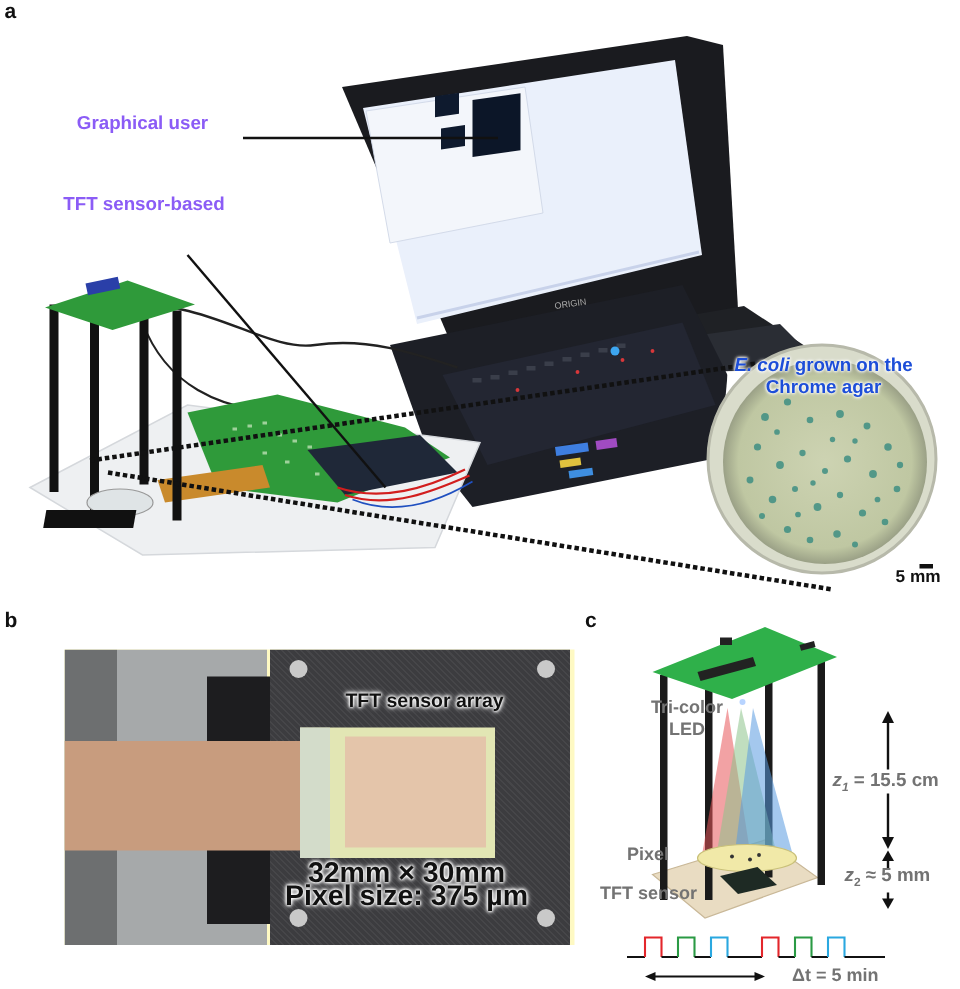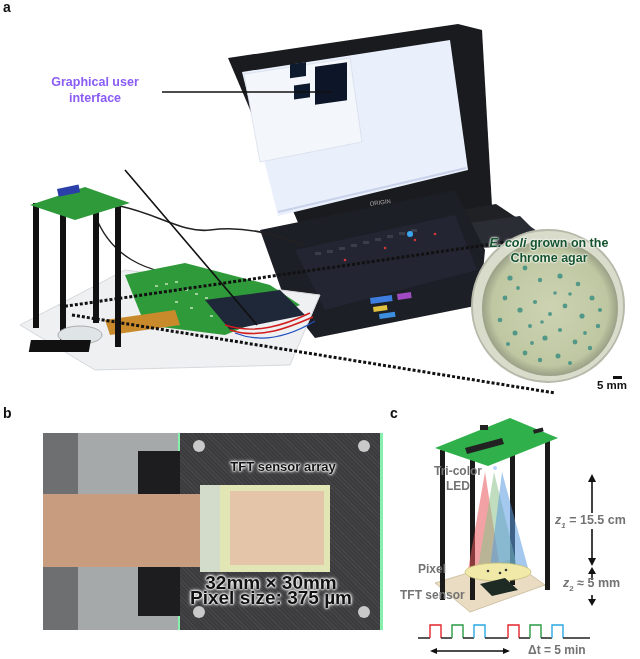--- a/index.html
+++ b/index.html
@@ -1,21 +1,21 @@
 <!DOCTYPE html>
 <html><head>
 <meta charset="utf-8">
 <style>
   html, body { margin:0; padding:0; background:#ffffff; }
   body { width:640px; height:659px; position:relative; overflow:hidden;
          font-family:"Liberation Sans", sans-serif; color:#111; }
   .abs { position:absolute; }
   .panel-label { font-weight:bold; font-size:14px; }
   .callout { font-weight:bold; font-size:12.5px; text-align:center; line-height:16px; color:#8b5cf6; }
-  .photo-text { font-weight:bold; color:#14532d; text-align:center; line-height:15px;
+  .photo-text { font-weight:bold; color:#1d4ed8; text-align:center; line-height:15px;
                 text-shadow:0 0 2px #fff, 0 0 2px #fff, 0 0 3px #fff; }
   .b-text { font-weight:bold; color:#111; text-align:center;
             text-shadow:0 0 2px #fff, 0 0 2px #fff, 0 0 3px #fff, 0 0 4px #fff; }
   .c-text { font-weight:bold; font-size:12px; color:#737373; }
 </style>
 </head>
 <body>
 
 <div class="abs panel-label" style="left:3px;top:-1px;">a</div>
 
@@ -109,24 +109,24 @@
   <line x1="60" y1="307" x2="520" y2="240" stroke="#111" stroke-width="3" stroke-dasharray="3,2"></line>
   <line x1="72" y1="315" x2="555" y2="393" stroke="#111" stroke-width="3" stroke-dasharray="3,2"></line>
 
   <line x1="162" y1="92" x2="332" y2="92" stroke="#111" stroke-width="1.6"></line>
 
   <line x1="125" y1="170" x2="257" y2="325" stroke="#111" stroke-width="1.6"></line>
 </svg>
 
 <div class="abs callout" style="left:30px;top:74px;width:130px;">
   <div>Graphical user</div>
-  <div>interface</div>
 </div>
 
 <div class="abs callout" style="left:28px;top:128px;width:136px;">
+  <div>TFT sensor-based</div>
 </div>
 
 <div class="abs" style="left:470px;top:218px;width:160px;height:175px;">
   <svg width="160" height="175">
     <defs>
       <radialGradient id="agar" cx="50%" cy="50%" r="50%">
         <stop offset="0%" stop-color="#cdd3b2"></stop>
         <stop offset="85%" stop-color="#bfc7a2"></stop>
         <stop offset="100%" stop-color="#9aa086"></stop>
       </radialGradient>
@@ -172,21 +172,21 @@
     <span style="font-style:italic;">E. coli</span><span> grown on the</span><br>
     <span>Chrome agar</span>
   </div>
 </div>
 
 <div class="abs" style="left:613px;top:376px;width:9px;height:3px;background:#111;"></div>
 <div class="abs" style="left:597px;top:379px;font-size:11.5px;font-weight:bold;">5 mm</div>
 
 <div class="abs panel-label" style="left:3px;top:405px;">b</div>
 
-<div class="abs" style="left:43px;top:433px;width:340px;height:197px;background:#86efac;overflow:hidden;">
+<div class="abs" style="left:43px;top:433px;width:340px;height:197px;background:#fef9c3;overflow:hidden;">
 
   <div class="abs" style="left:0;top:0;width:35px;height:197px;background:#6d6f70;"></div>
   <div class="abs" style="left:35px;top:0;width:100px;height:197px;background:#a6a9aa;"></div>
   <div class="abs" style="left:95px;top:18px;width:50px;height:165px;background:#1d1d1f;"></div>
 
   <div class="abs" style="left:137px;top:0;width:200px;height:197px;background:#3c3c3f;
        background-image:repeating-linear-gradient(45deg, rgba(255,255,255,0.05) 0 1px, transparent 1px 3px);"></div>
 
   <div class="abs" style="left:150px;top:7px;width:12px;height:12px;border-radius:50%;background:#c9c9c9;"></div>
   <div class="abs" style="left:315px;top:7px;width:12px;height:12px;border-radius:50%;background:#c9c9c9;"></div>

